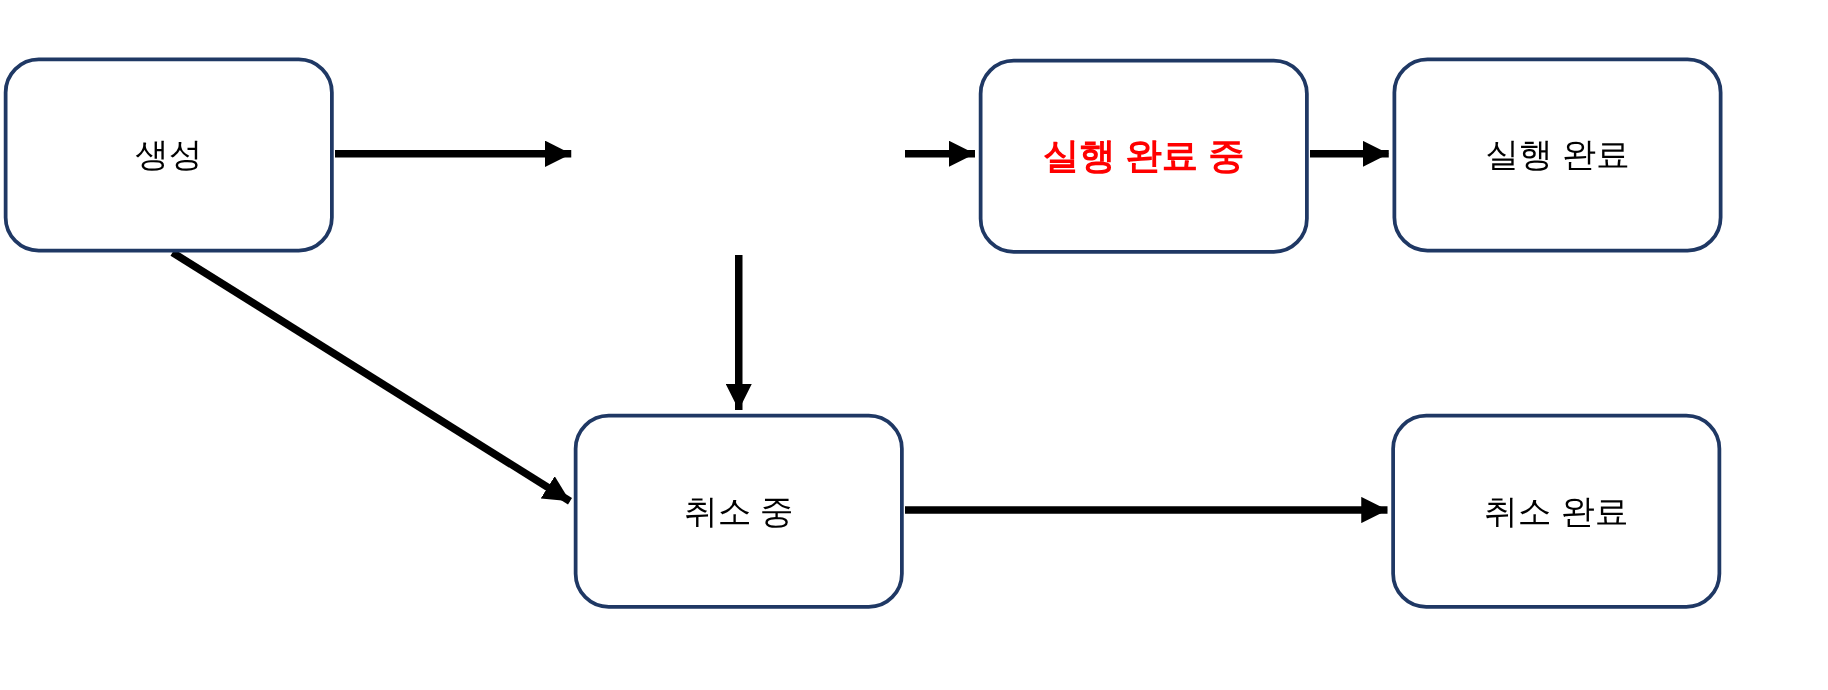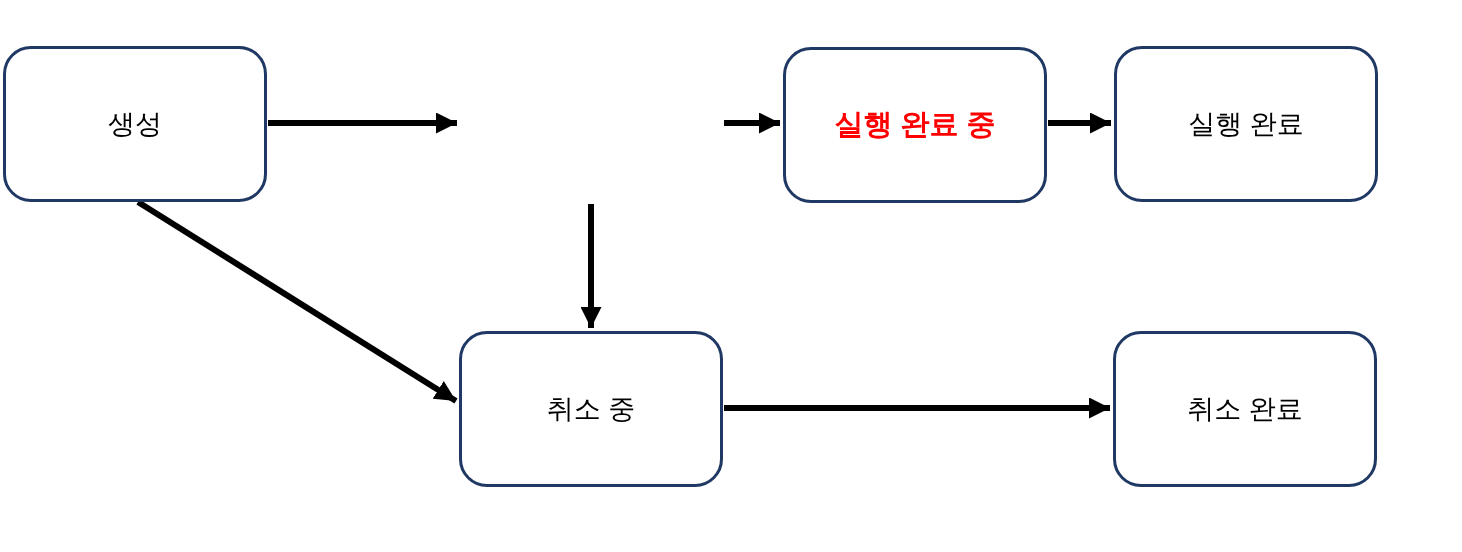--- a/index.html
+++ b/index.html
@@ -42,21 +42,21 @@
   .node.highlight .node-label {
     color: var(--highlight, #ff0000);
     font-weight: bold;
     font-size: 29px;
   }
   
   #node-created          { left: 3px;    top: 46px;  }
   #node-running          { left: 460px;  top: 47px;  }
   #node-run-completing   { left: 783px;  top: 47px;  }
   #node-run-complete     { left: 1114px; top: 46px;  }
-  #node-canceling        { left: 459px;  top: 331px; }
+  #node-canceling        { left: 459px;  top: 331px; font-family: Liberation Serif, serif; }
   #node-cancel-complete  { left: 1113px; top: 331px; border-radius: 28px; }
 </style>
 </head>
 <body>
 
 <div id="canvas">
 
   <svg id="edges" viewBox="0 0 1462 552" xmlns="http://www.w3.org/2000/svg">
     <defs>
       <marker id="arrowhead" viewBox="0 0 10 10" refX="10" refY="5" markerWidth="3.5" markerHeight="3.5" orient="auto-start-reverse">

